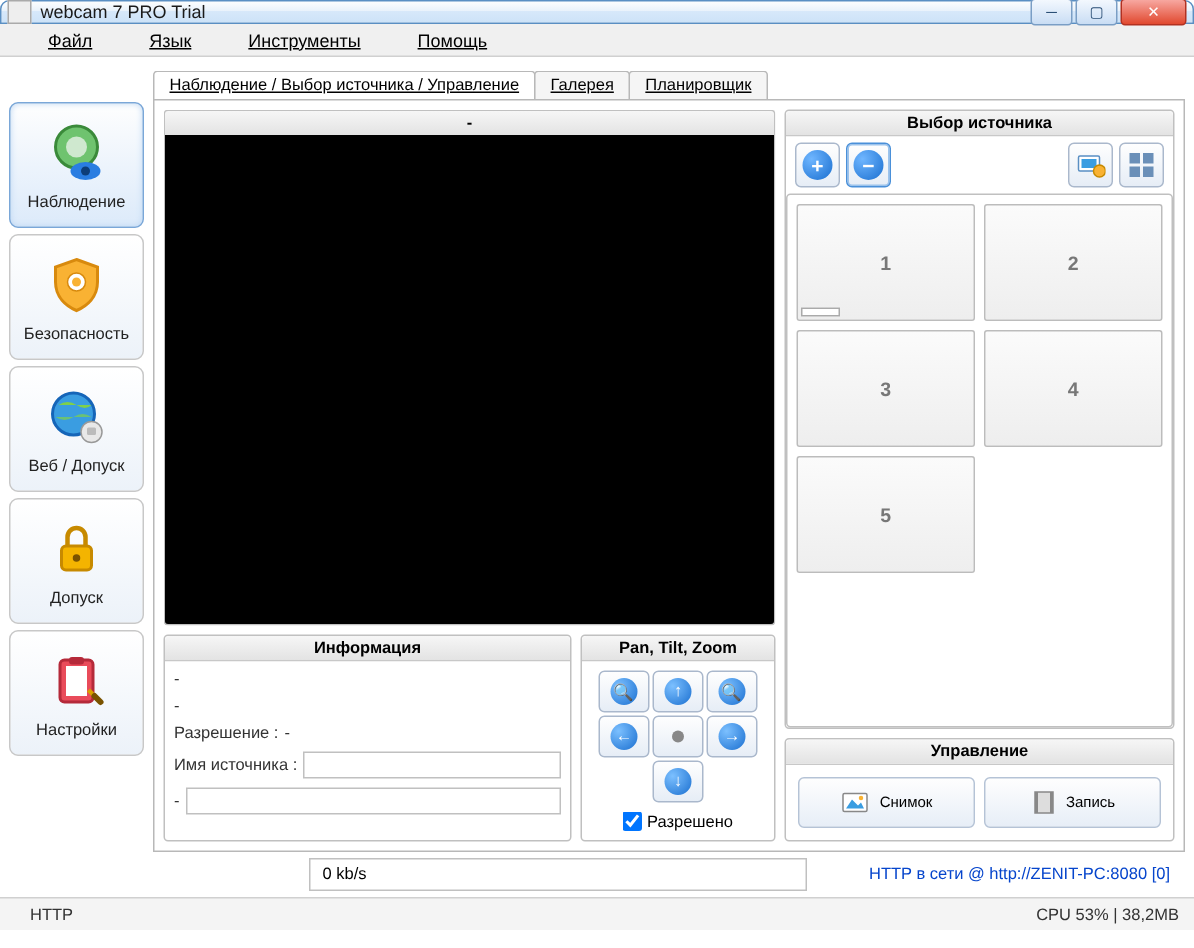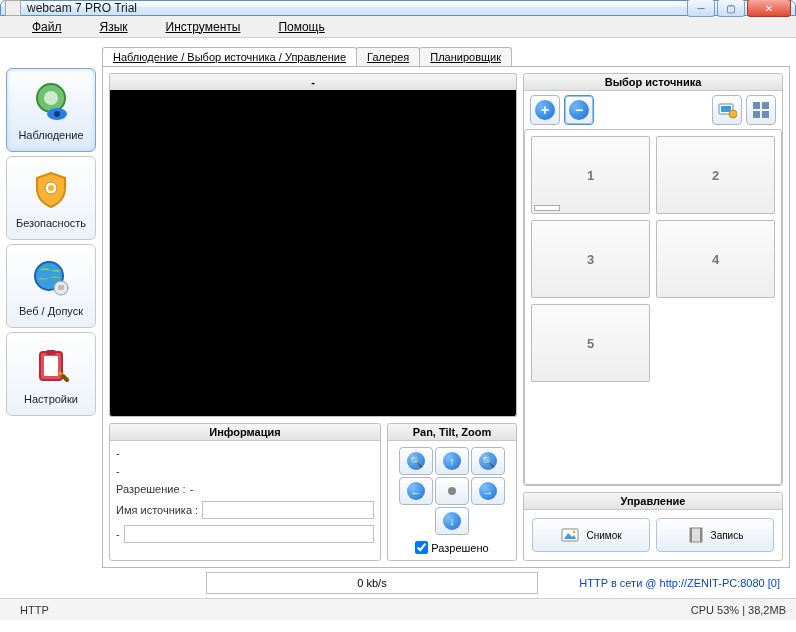--- a/index.html
+++ b/index.html
@@ -59,21 +59,21 @@
 .ptz-grid { display:grid; grid-template-columns: repeat(3,34px); grid-template-rows: repeat(3,28px); gap:2px; }
 .ptz-btn { border:1px solid #aab8cc; border-radius:4px; background:linear-gradient(to bottom,#fefefe,#e6edf6); display:flex; align-items:center; justify-content:center; cursor:default; }
 .ptz-btn .orb { width:18px; height:18px; border-radius:50%; background: radial-gradient(circle at 30% 30%, #7cc0ff, #1a6fd0); display:flex; align-items:center; justify-content:center; color:#fff; font-size:11px; font-weight:bold; }
 .ptz-btn.center .orb { width:8px; height:8px; background:#888; }
 .ptz-check { display:flex; align-items:center; gap:3px; font-size:11px; margin-top:2px;}
 
 .mgmt-panel .panel-body { display:flex; gap:6px; padding:8px; }
 .mgmt-btn { flex:1; height:34px; border:1px solid #b5c3d6; border-radius:4px; background:linear-gradient(to bottom,#fefefe,#e7eef7); display:flex; align-items:center; justify-content:center; gap:6px; font-size:10px; cursor:default;}
 
 .bottomstrip { display:flex; padding:4px 10px 2px 104px; align-items:center; gap:12px; }
-.rate-box { width:332px; border:1px solid #c0c0c0; padding:4px 8px; text-align:center; font-size:11px; }
+.rate-box { width:332px; border:1px solid #c0c0c0; padding:4px 8px; text-align:left; font-size:11px; }
 .http-link { color:#0645cc; font-size:11px; margin-left:auto; }
 
 .statusbar { height:22px; border-top:1px solid #d0d0d0; background:#f4f4f4; display:flex; align-items:center; padding:0 10px; font-size:11px; color:#333; }
 .statusbar .sb-cell { padding:0 10px; }
 .statusbar .sb-right { margin-left:auto; }
 
 svg { display:block; }
 </style>
 </head>
 <body>
@@ -122,20 +122,30 @@
       <div class="icon">
         <svg width="40" height="40" viewBox="0 0 40 40">
             <circle cx="18" cy="18" r="14" fill="#3a9de1" stroke="#1565b8" stroke-width="2"></circle>
             <path d="M8 12 Q14 8 20 12 Q26 16 30 12" fill="#7fd04a"></path>
             <path d="M6 20 Q12 24 18 20 Q24 16 30 20" fill="#7fd04a" opacity="0.7"></path>
             <circle cx="30" cy="30" r="7" fill="#e8e8e8" stroke="#999"></circle>
             <rect x="27" y="27" width="6" height="5" rx="1" fill="#bbb"></rect>
           </svg>
       </div>
       <span>Веб / Допуск</span>
+    </div>
+    <div class="navbtn">
+      <div class="icon">
+        <svg width="40" height="40" viewBox="0 0 40 40">
+            <rect x="10" y="18" width="20" height="16" rx="3" fill="#f4b400" stroke="#c78a00" stroke-width="2"></rect>
+            <path d="M14 18 V12 a6 6 0 0 1 12 0 V18" fill="none" stroke="#c78a00" stroke-width="3"></path>
+            <circle cx="20" cy="26" r="2.5" fill="#7a5300"></circle>
+          </svg>
+      </div>
+      <span>Допуск</span>
     </div>
     <div class="navbtn">
       <div class="icon">
         <svg width="40" height="40" viewBox="0 0 40 40">
             <rect x="9" y="6" width="22" height="28" rx="3" fill="#e94b5a" stroke="#b52a3a" stroke-width="2"></rect>
             <rect x="13" y="10" width="14" height="20" fill="#fff"></rect>
             <rect x="15" y="4" width="10" height="5" rx="2" fill="#b52a3a"></rect>
             <path d="M28 26 L34 32" stroke="#d8a000" stroke-width="3"></path>
             <path d="M32 30 L36 34" stroke="#7a5300" stroke-width="4" stroke-linecap="round"></path>
           </svg>

